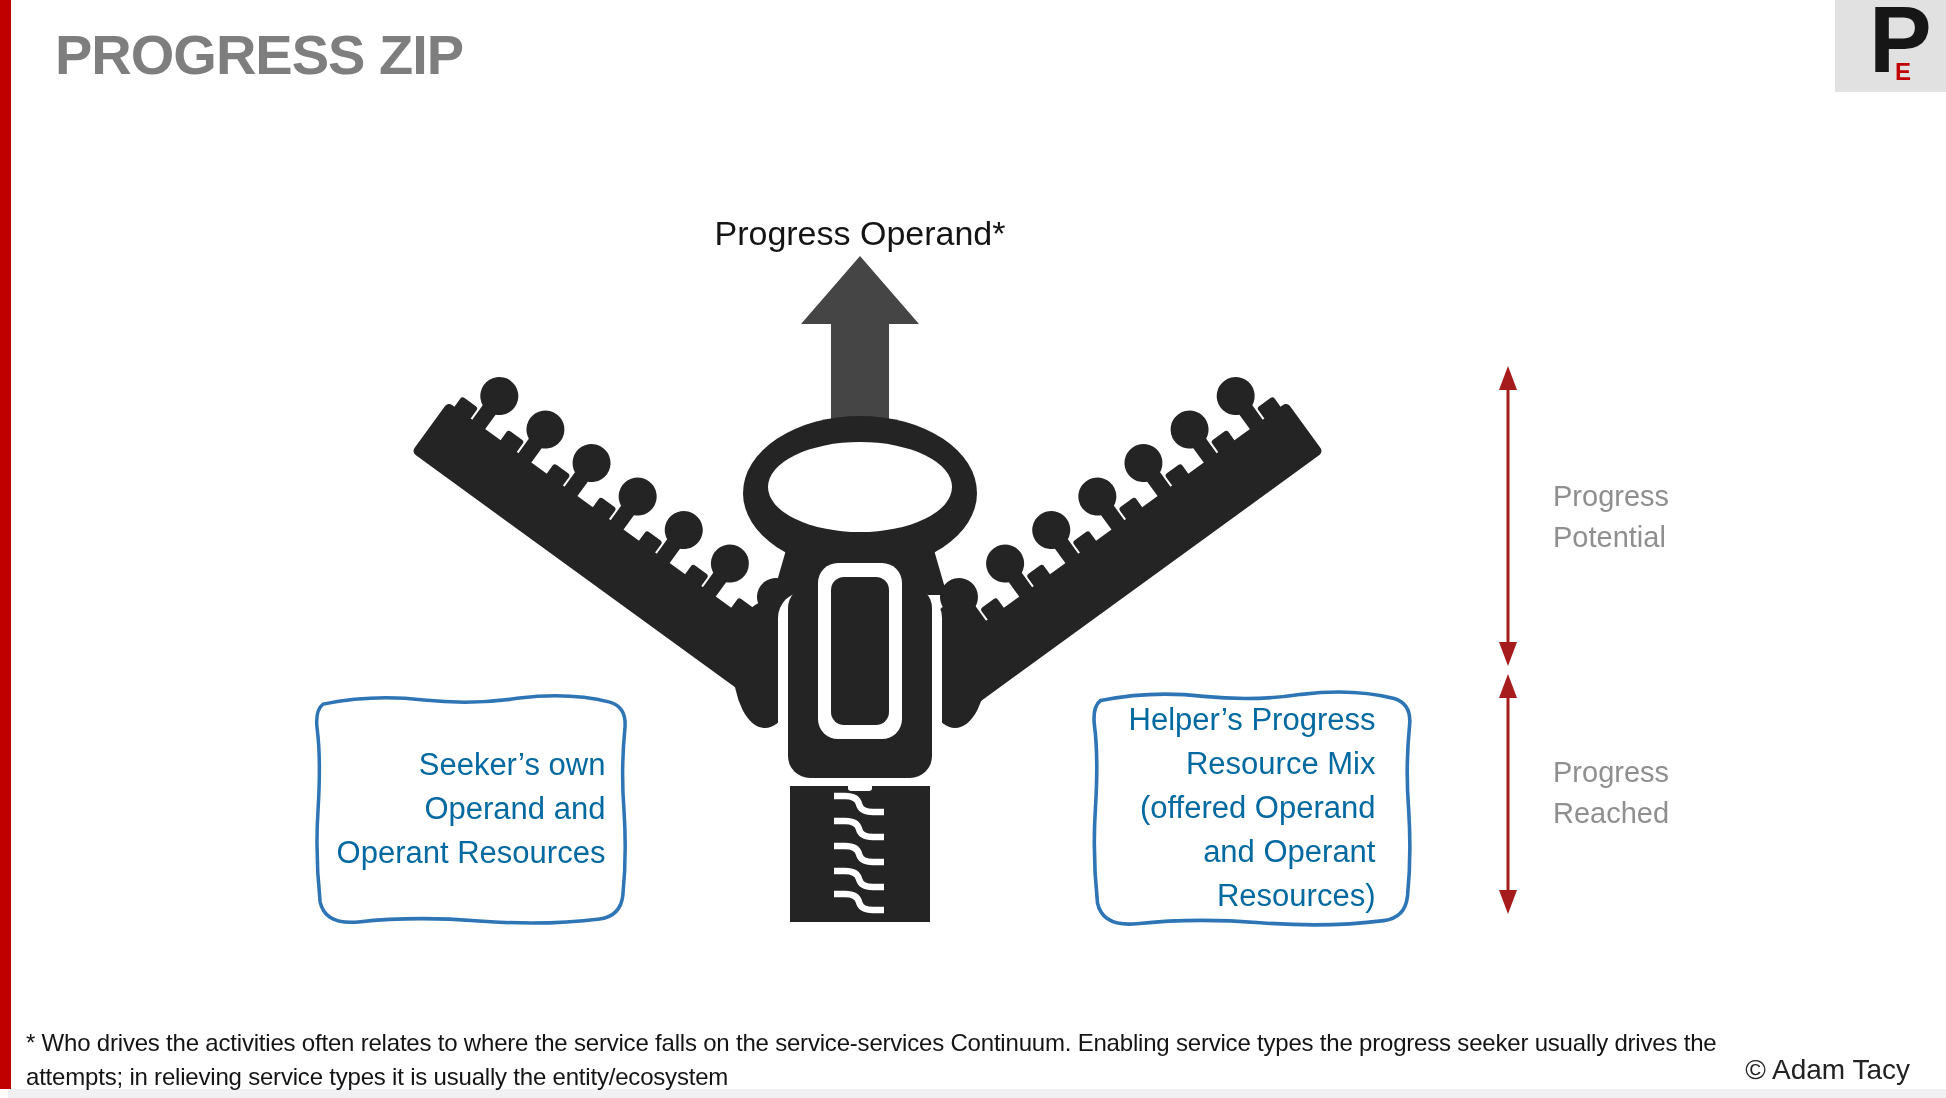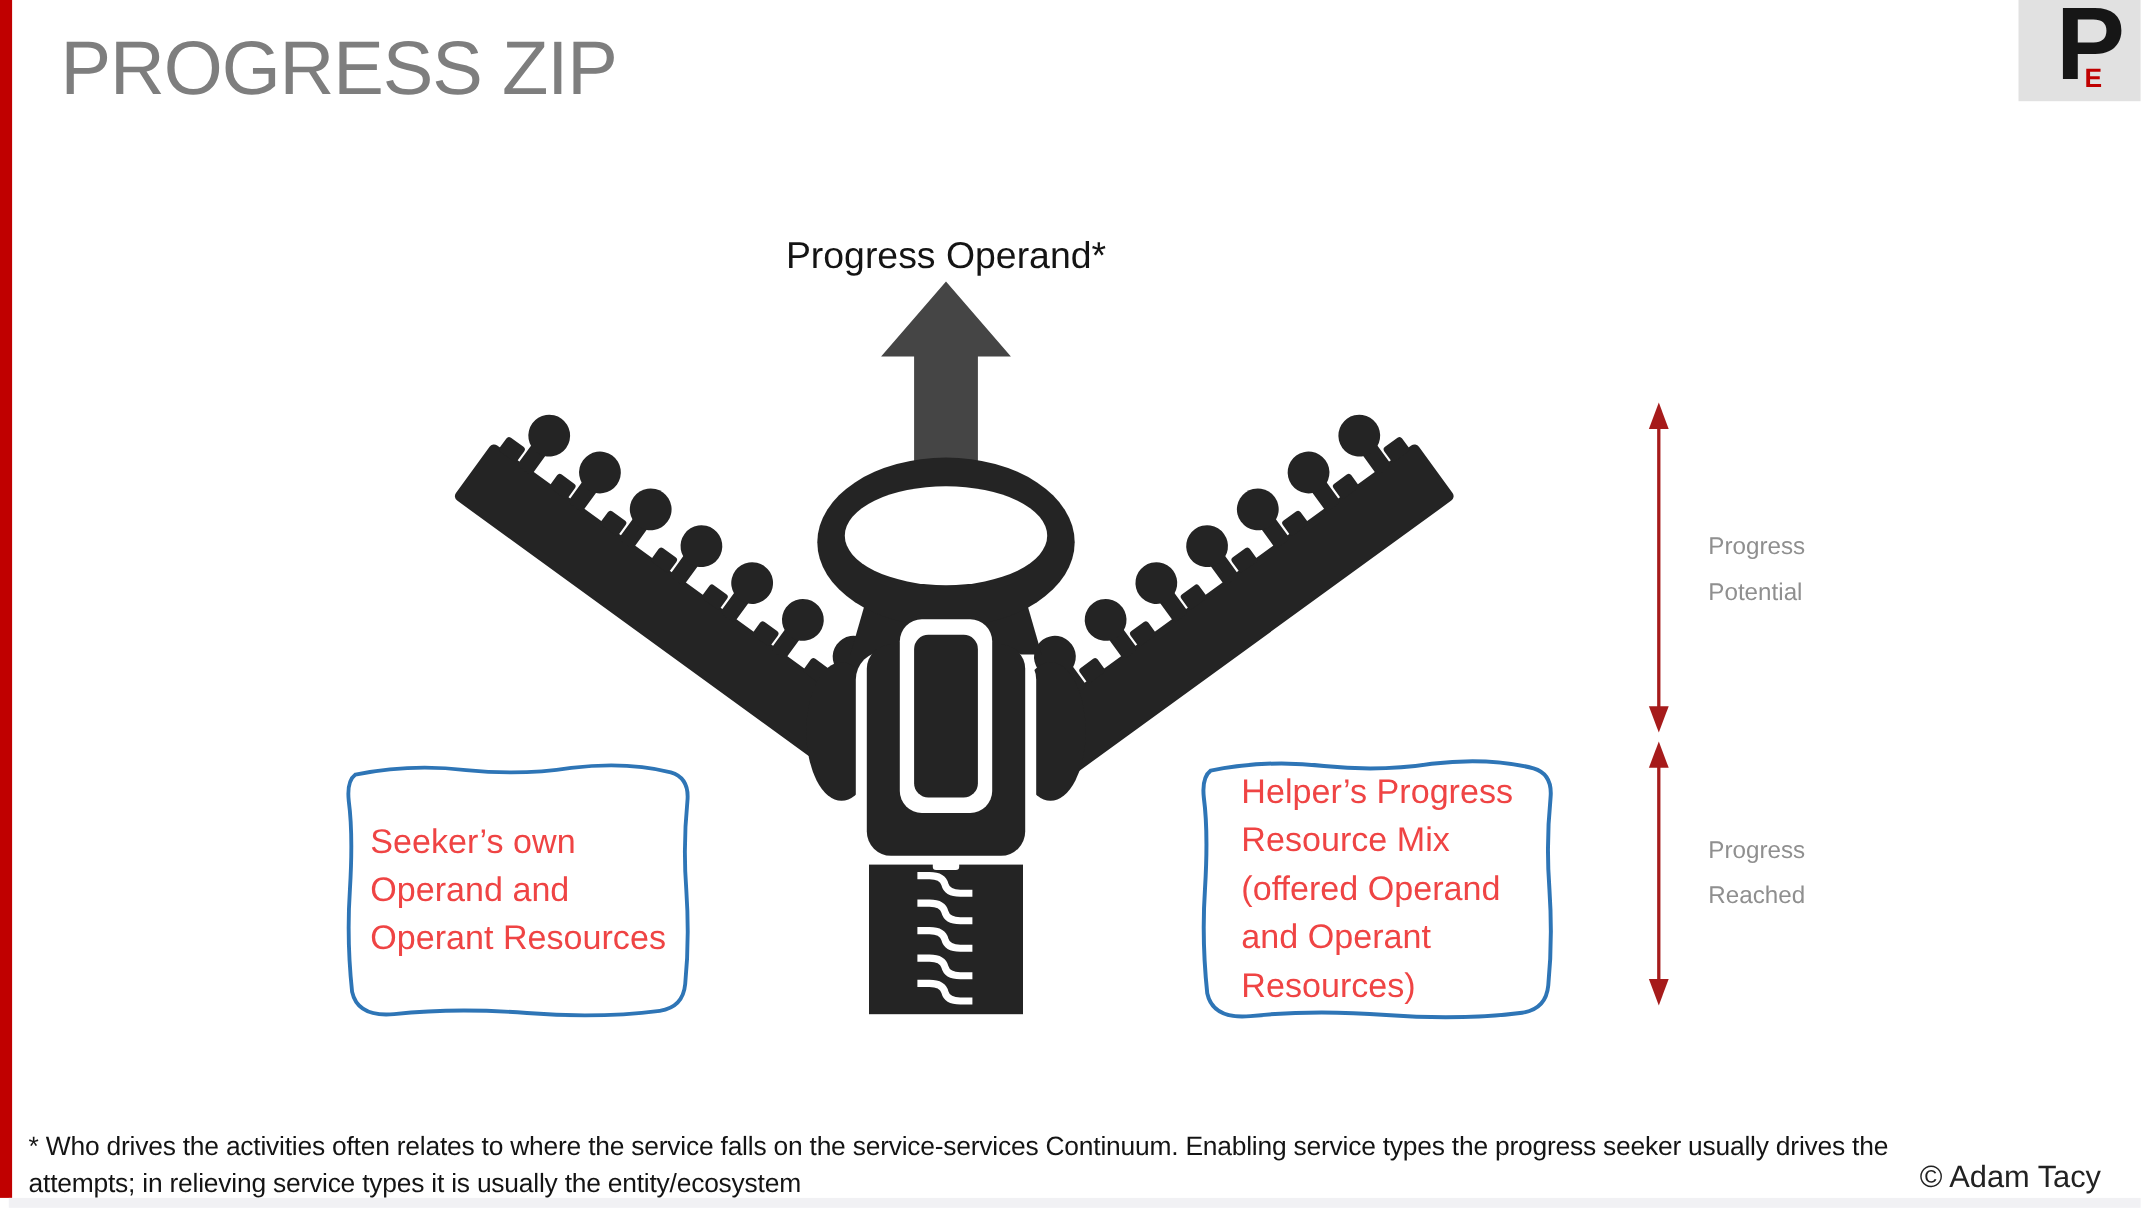--- a/index.html
+++ b/index.html
@@ -3,42 +3,42 @@
 <meta charset="utf-8">
 <style>
   * { margin: 0; padding: 0; box-sizing: border-box; }
   html, body { width: 1946px; height: 1098px; background: #ffffff; overflow: hidden;
                font-family: "Liberation Sans", sans-serif; }
   .abs { position: absolute; }
 
   #accent-bar { left: 0; top: 0; width: 11px; height: 1089px; background: #C00000; }
   #bottom-strip { left: 8px; top: 1089px; width: 1938px; height: 9px; background: #F1F1F4; }
 
-  #title { left: 55px; top: 22px; font-size: 69px; font-weight: normal;
+  #title { left: 55px; top: 22px; font-size: 56px; font-weight: bold;
            color: #7E7E7E; letter-spacing: -1px; white-space: nowrap; }
 
   #logo-box { left: 1835px; top: 0; width: 111px; height: 92px; background: #E1E1E1; }
   #logo-p { position: absolute; left: 34px; top: -14px; font-size: 94px; font-weight: bold;
             color: #161616; }
   #logo-e { position: absolute; left: 60px; top: 58px; font-size: 24px; font-weight: bold;
             color: #C00000; }
 
   #attempt-label { left: 660px; top: 214px; width: 400px; text-align: center;
                    font-size: 34px; color: #141414; }
 
   #stage { left: 0; top: 0; width: 1946px; height: 1098px; }
 
   .callout { display: flex; align-items: center; justify-content: center; }
   .callout .border-svg { position: absolute; left: 0; top: 0; width: 100%; height: 100%; }
-  .callout .callout-text { position: relative; text-align: left; font-size: 31px;
-                           line-height: 44px; color: #ef4444; white-space: pre-line; }
+  .callout .callout-text { position: relative; text-align: right; font-size: 31px;
+                           line-height: 44px; color: #0369a1; white-space: pre-line; }
   #callout-left  { left: 303px; top: 688px; width: 336px; height: 242px; }
   #callout-right { left: 1080px; top: 684px; width: 344px; height: 248px; }
 
-  .measure-label { font-size: 22px; line-height: 41px; color: #8F8F8F; white-space: pre-line; }
+  .measure-label { font-size: 29px; line-height: 41px; color: #8F8F8F; white-space: pre-line; }
   #potential-label { left: 1553px; top: 476px; }
   #reached-label  { left: 1553px; top: 752px; }
 
   #footnote { left: 14px; top: 1026px; width: 1916px; font-size: 24px; line-height: 34px;
               color: #141414; letter-spacing: -0.2px; white-space: pre-line; margin-left: 12px; }
   #copyright { right: 36px; top: 1054px; font-size: 28px; color: #222222; }
 </style>
 </head>
 <body>
 

